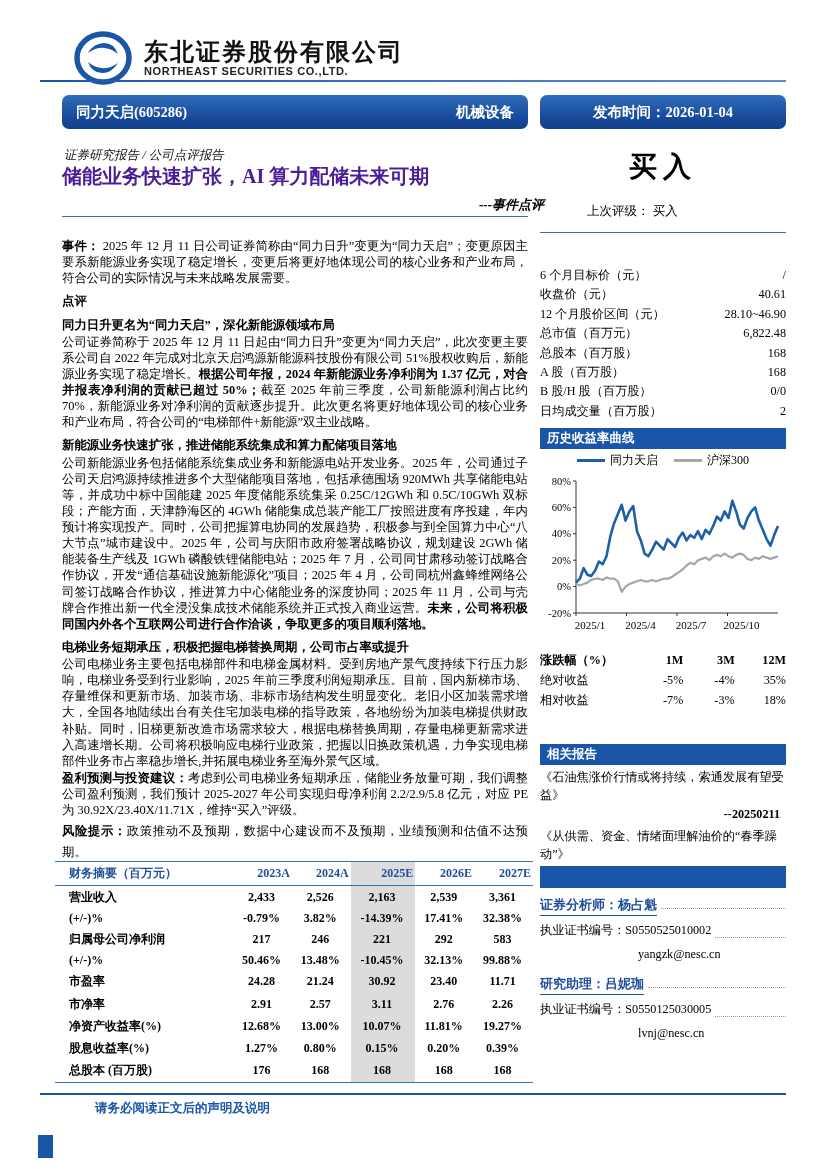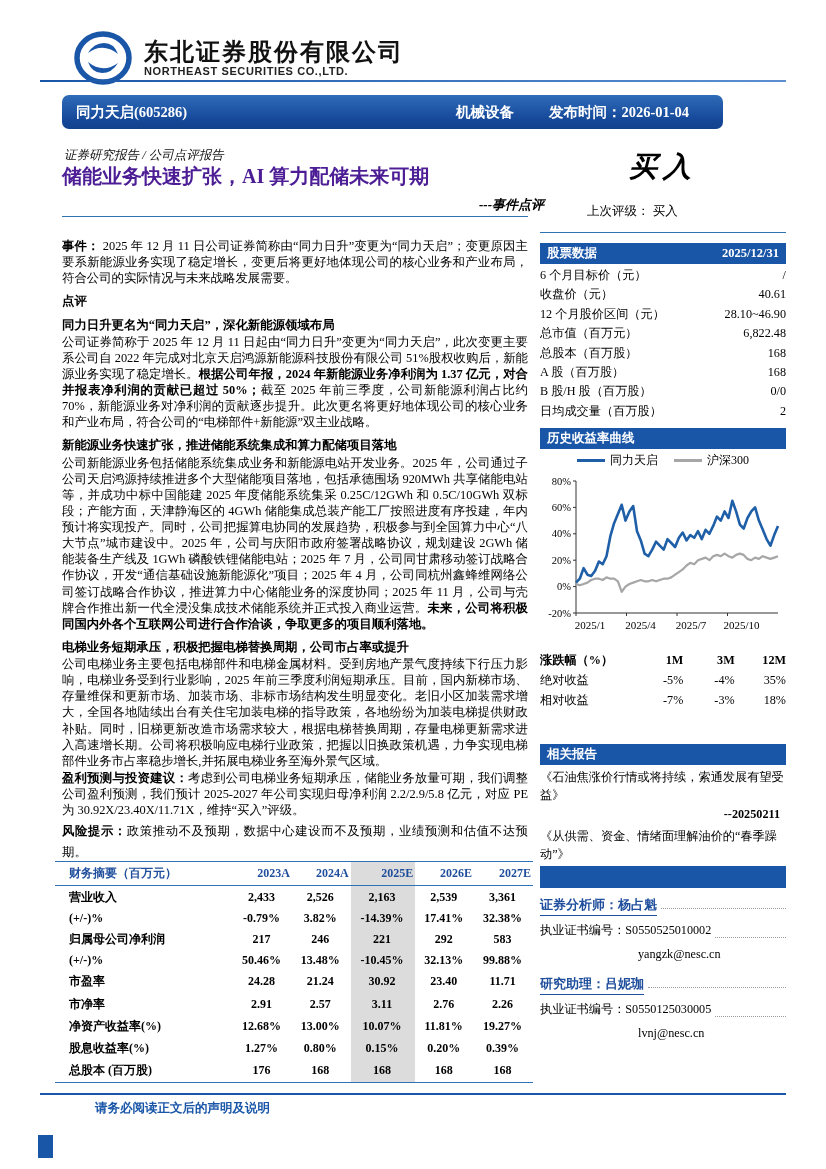--- a/index.html
+++ b/index.html
@@ -23,30 +23,30 @@
   .company-en{font-family:"Liberation Sans","DejaVu Sans",sans-serif;font-weight:bold;
               font-size:11px;letter-spacing:0.6px;color:#222;}
   .header-rule{position:absolute;left:40px;top:80px;width:746px;height:2px;
                background:linear-gradient(90deg,var(--accent),#5b8fd0);}
 
   
   .banner{position:absolute;top:95px;height:34px;border-radius:7px;color:#fff;
           background:linear-gradient(180deg,#2f6cb8 0%,#16499a 70%,#12418c 100%);
           display:flex;align-items:center;font-weight:bold;font-size:14.5px;}
   .banner-left{left:62px;width:466px;justify-content:space-between;padding:0 14px;}
-  .banner-right{left:515px;width:208px;justify-content:center;}
+  .banner-right{left:540px;width:246px;justify-content:center;}
 
   .report-type{position:absolute;left:64px;top:147px;font-size:12.5px;font-style:italic;color:#111;}
   .doc-title{position:absolute;left:62px;top:163px;width:466px;font-size:20px;font-weight:bold;color:#4c1d95;}
   .doc-subtitle{position:absolute;left:78px;top:196px;width:466px;text-align:right;
                 font-weight:bold;font-style:italic;font-size:13px;}
   .title-underline{position:absolute;left:62px;top:216px;width:466px;height:1px;background:var(--rule);}
 
   .rating-big{position:absolute;left:540px;top:148px;width:246px;text-align:center;
-              font-size:28px;font-weight:bold;letter-spacing:6px;font-style:italic;}
+              font-size:28px;font-weight:bold;letter-spacing:6px;}
   .prev-rating{position:absolute;left:587px;top:203px;font-size:12.5px;}
   .sidebar-rule{position:absolute;left:540px;top:232px;width:246px;height:1px;background:var(--rule);}
 
   
   .body-content{position:absolute;left:62px;top:237px;width:466px;height:622px;overflow:hidden;
                 font-size:12.4px;line-height:1.3;text-align:justify;}
   .body-heading{font-weight:bold;margin-top:7px;}
   .body-para{margin-top:1px;}
   .body-para.loose{line-height:1.7;margin-top:3px;}
   .seg-b{font-weight:bold;}
@@ -232,24 +232,20 @@
           <td>总股本 (百万股)</td>
           <td>176</td>
           <td>168</td>
           <td class="shade-col">168</td>
           <td>168</td>
           <td>168</td>
         </tr>
       </tbody>
   </table>
 
-  <div class="side-bar-header" style="top:243px">
-    <span>股票数据</span>
-    <span>2025/12/31</span>
-  </div>
   <div class="stock-rows">
       <div class="stock-row">
         <span>6 个月目标价（元）</span>
         <span>/</span>
       </div>
       <div class="stock-row">
         <span>收盘价（元）</span>
         <span>40.61</span>
       </div>
       <div class="stock-row">

